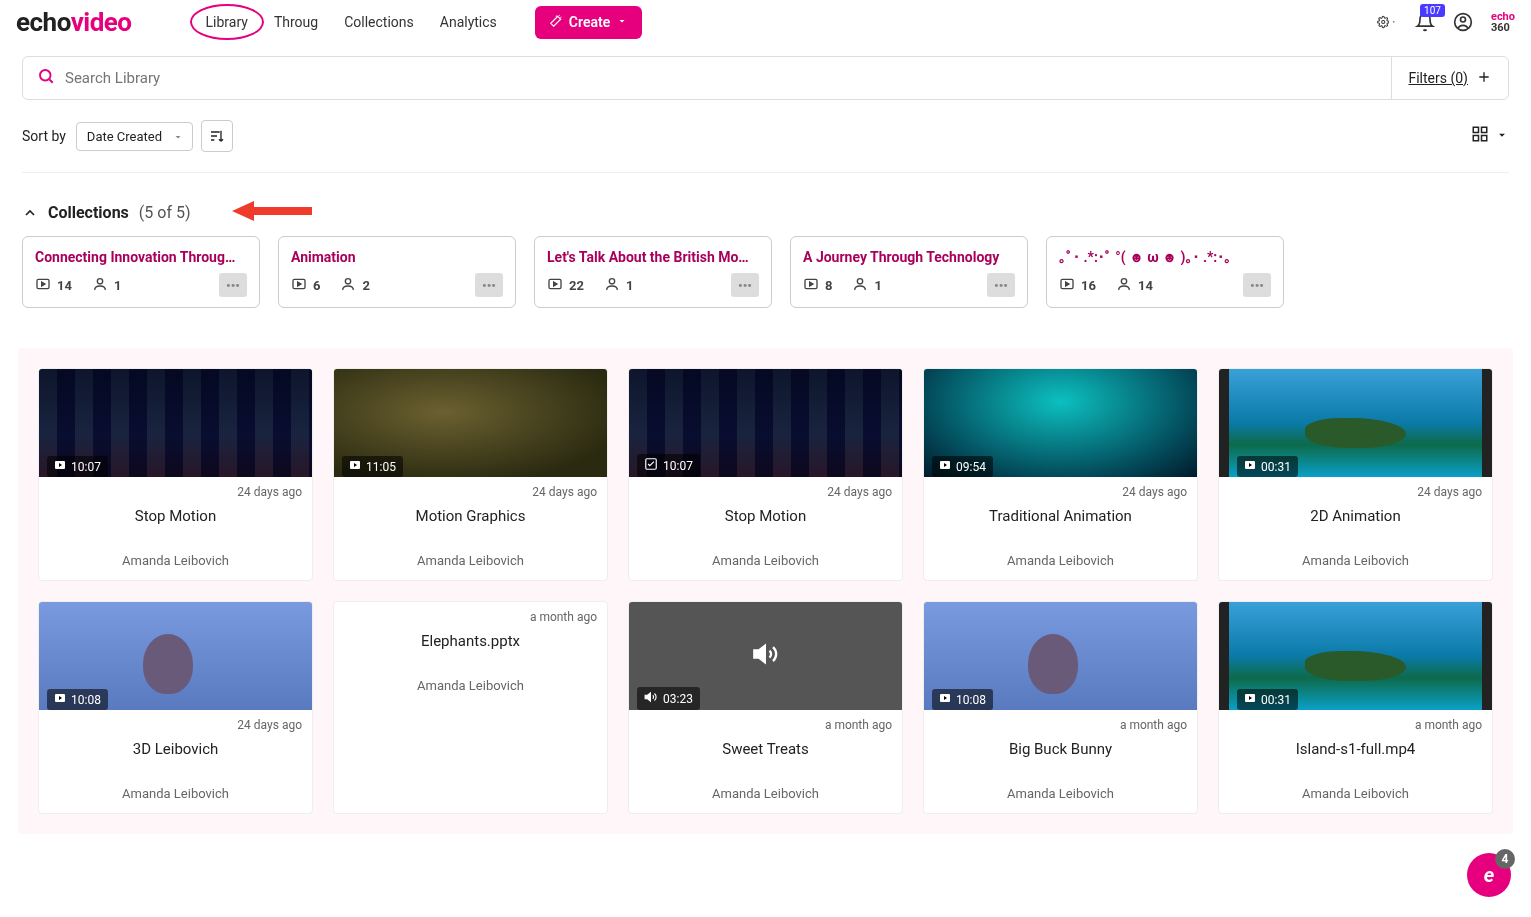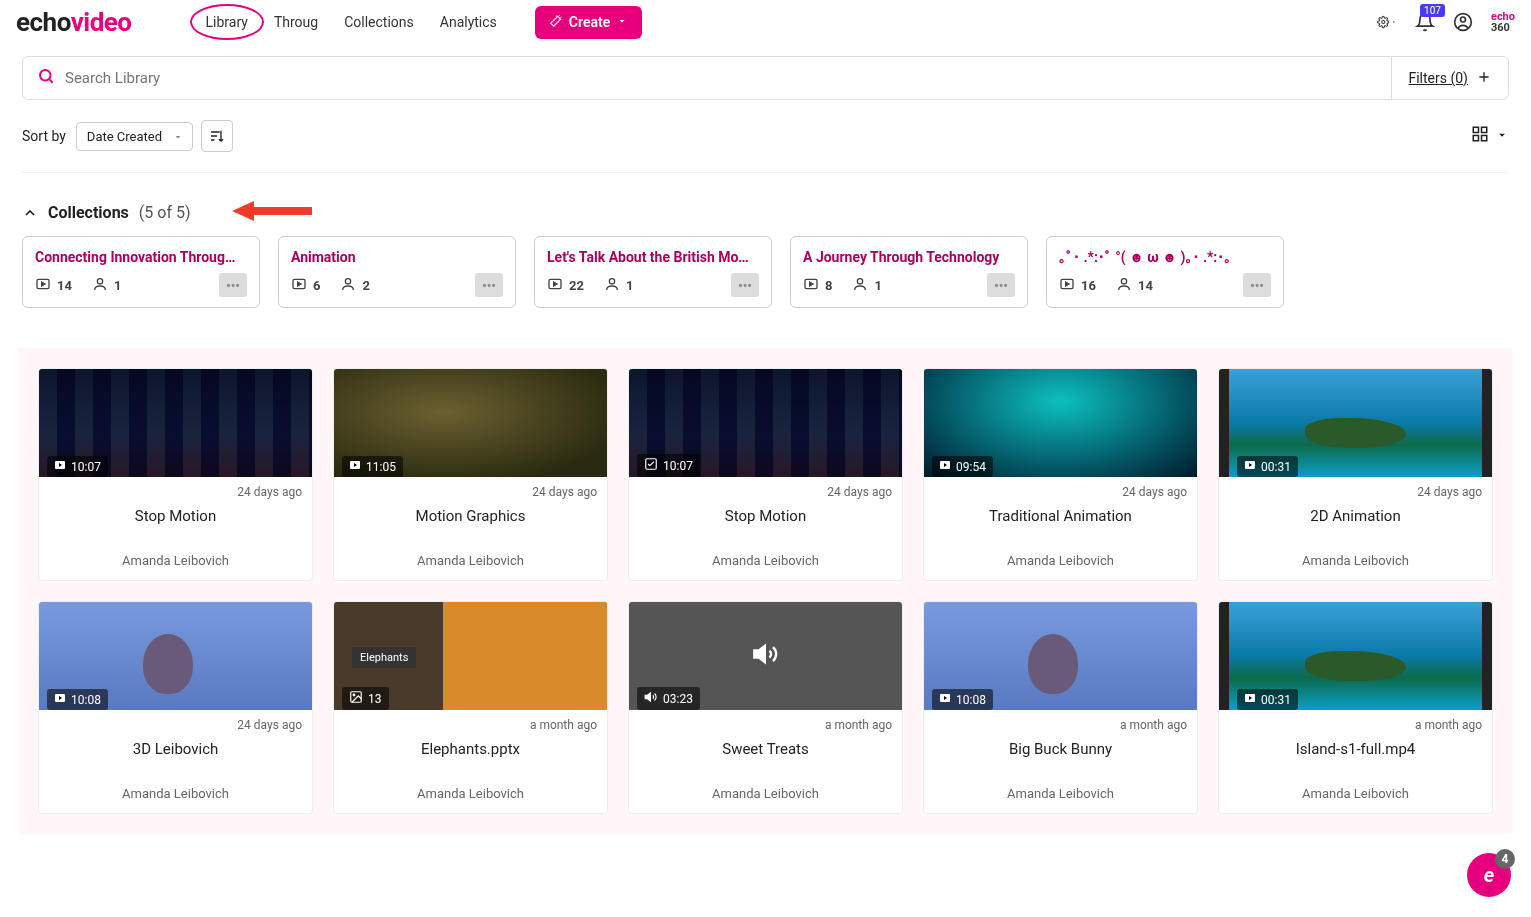--- a/index.html
+++ b/index.html
@@ -381,31 +381,20 @@
         <span>10:08</span>
       </span>
     </div>
     <div class="media-meta">
       <div class="media-date">24 days ago</div>
       <div class="media-title">3D Leibovich</div>
       <div class="media-author">Amanda Leibovich</div>
     </div>
       </div>
       <div class="media-card">
-    <div class="thumb bg-eleph">
-      <span class="lbl-el">Elephants</span>
-      <span class="dur">
-        <span><svg width="14" height="14" viewBox="0 0 24 24" fill="none" stroke="white" stroke-width="2">
-                <rect x="3" y="3" width="18" height="18" rx="2"></rect>
-                <circle cx="8.5" cy="8.5" r="1.5"></circle>
-                <polyline points="21 15 16 10 5 21"></polyline>
-              </svg></span>
-        <span>13</span>
-      </span>
-    </div>
     <div class="media-meta">
       <div class="media-date">a month ago</div>
       <div class="media-title">Elephants.pptx</div>
       <div class="media-author">Amanda Leibovich</div>
     </div>
       </div>
       <div class="media-card">
     <div class="thumb bg-gray">
       <span><svg width="28" height="28" viewBox="0 0 24 24" fill="none" stroke="white" stroke-width="2">
               <polygon points="11 5 6 9 2 9 2 15 6 15 11 19 11 5" fill="white"></polygon>

